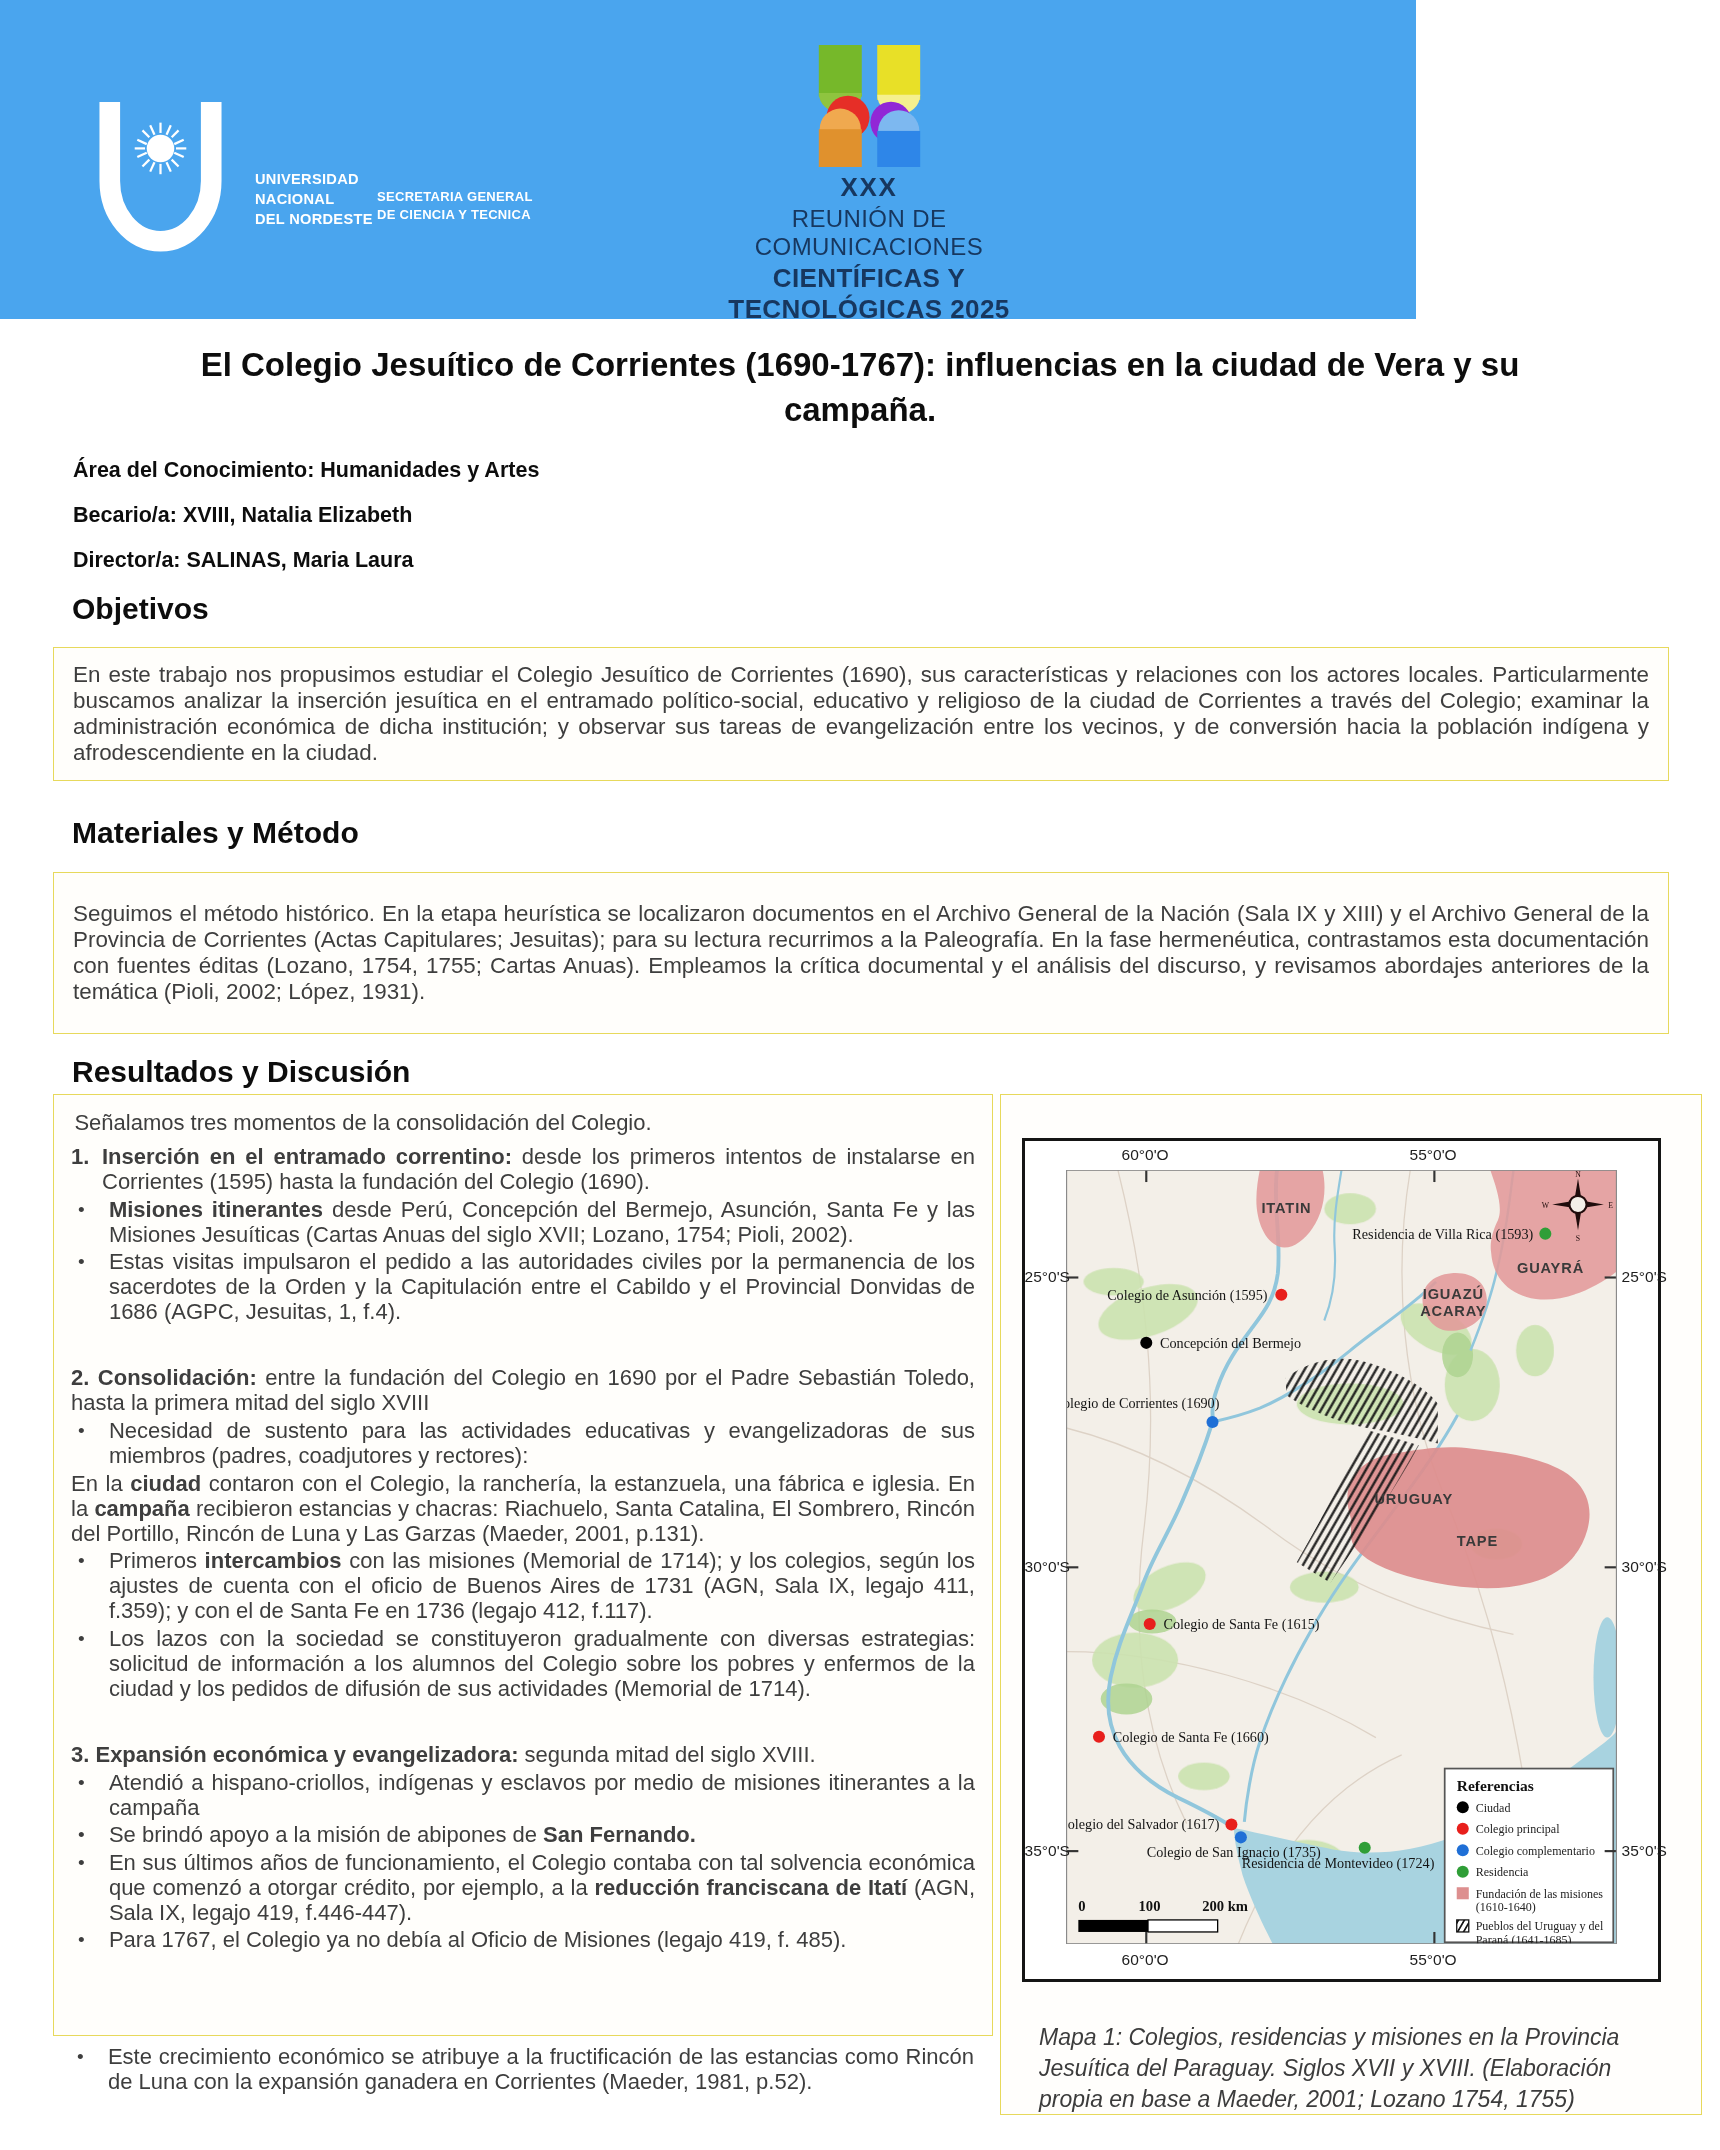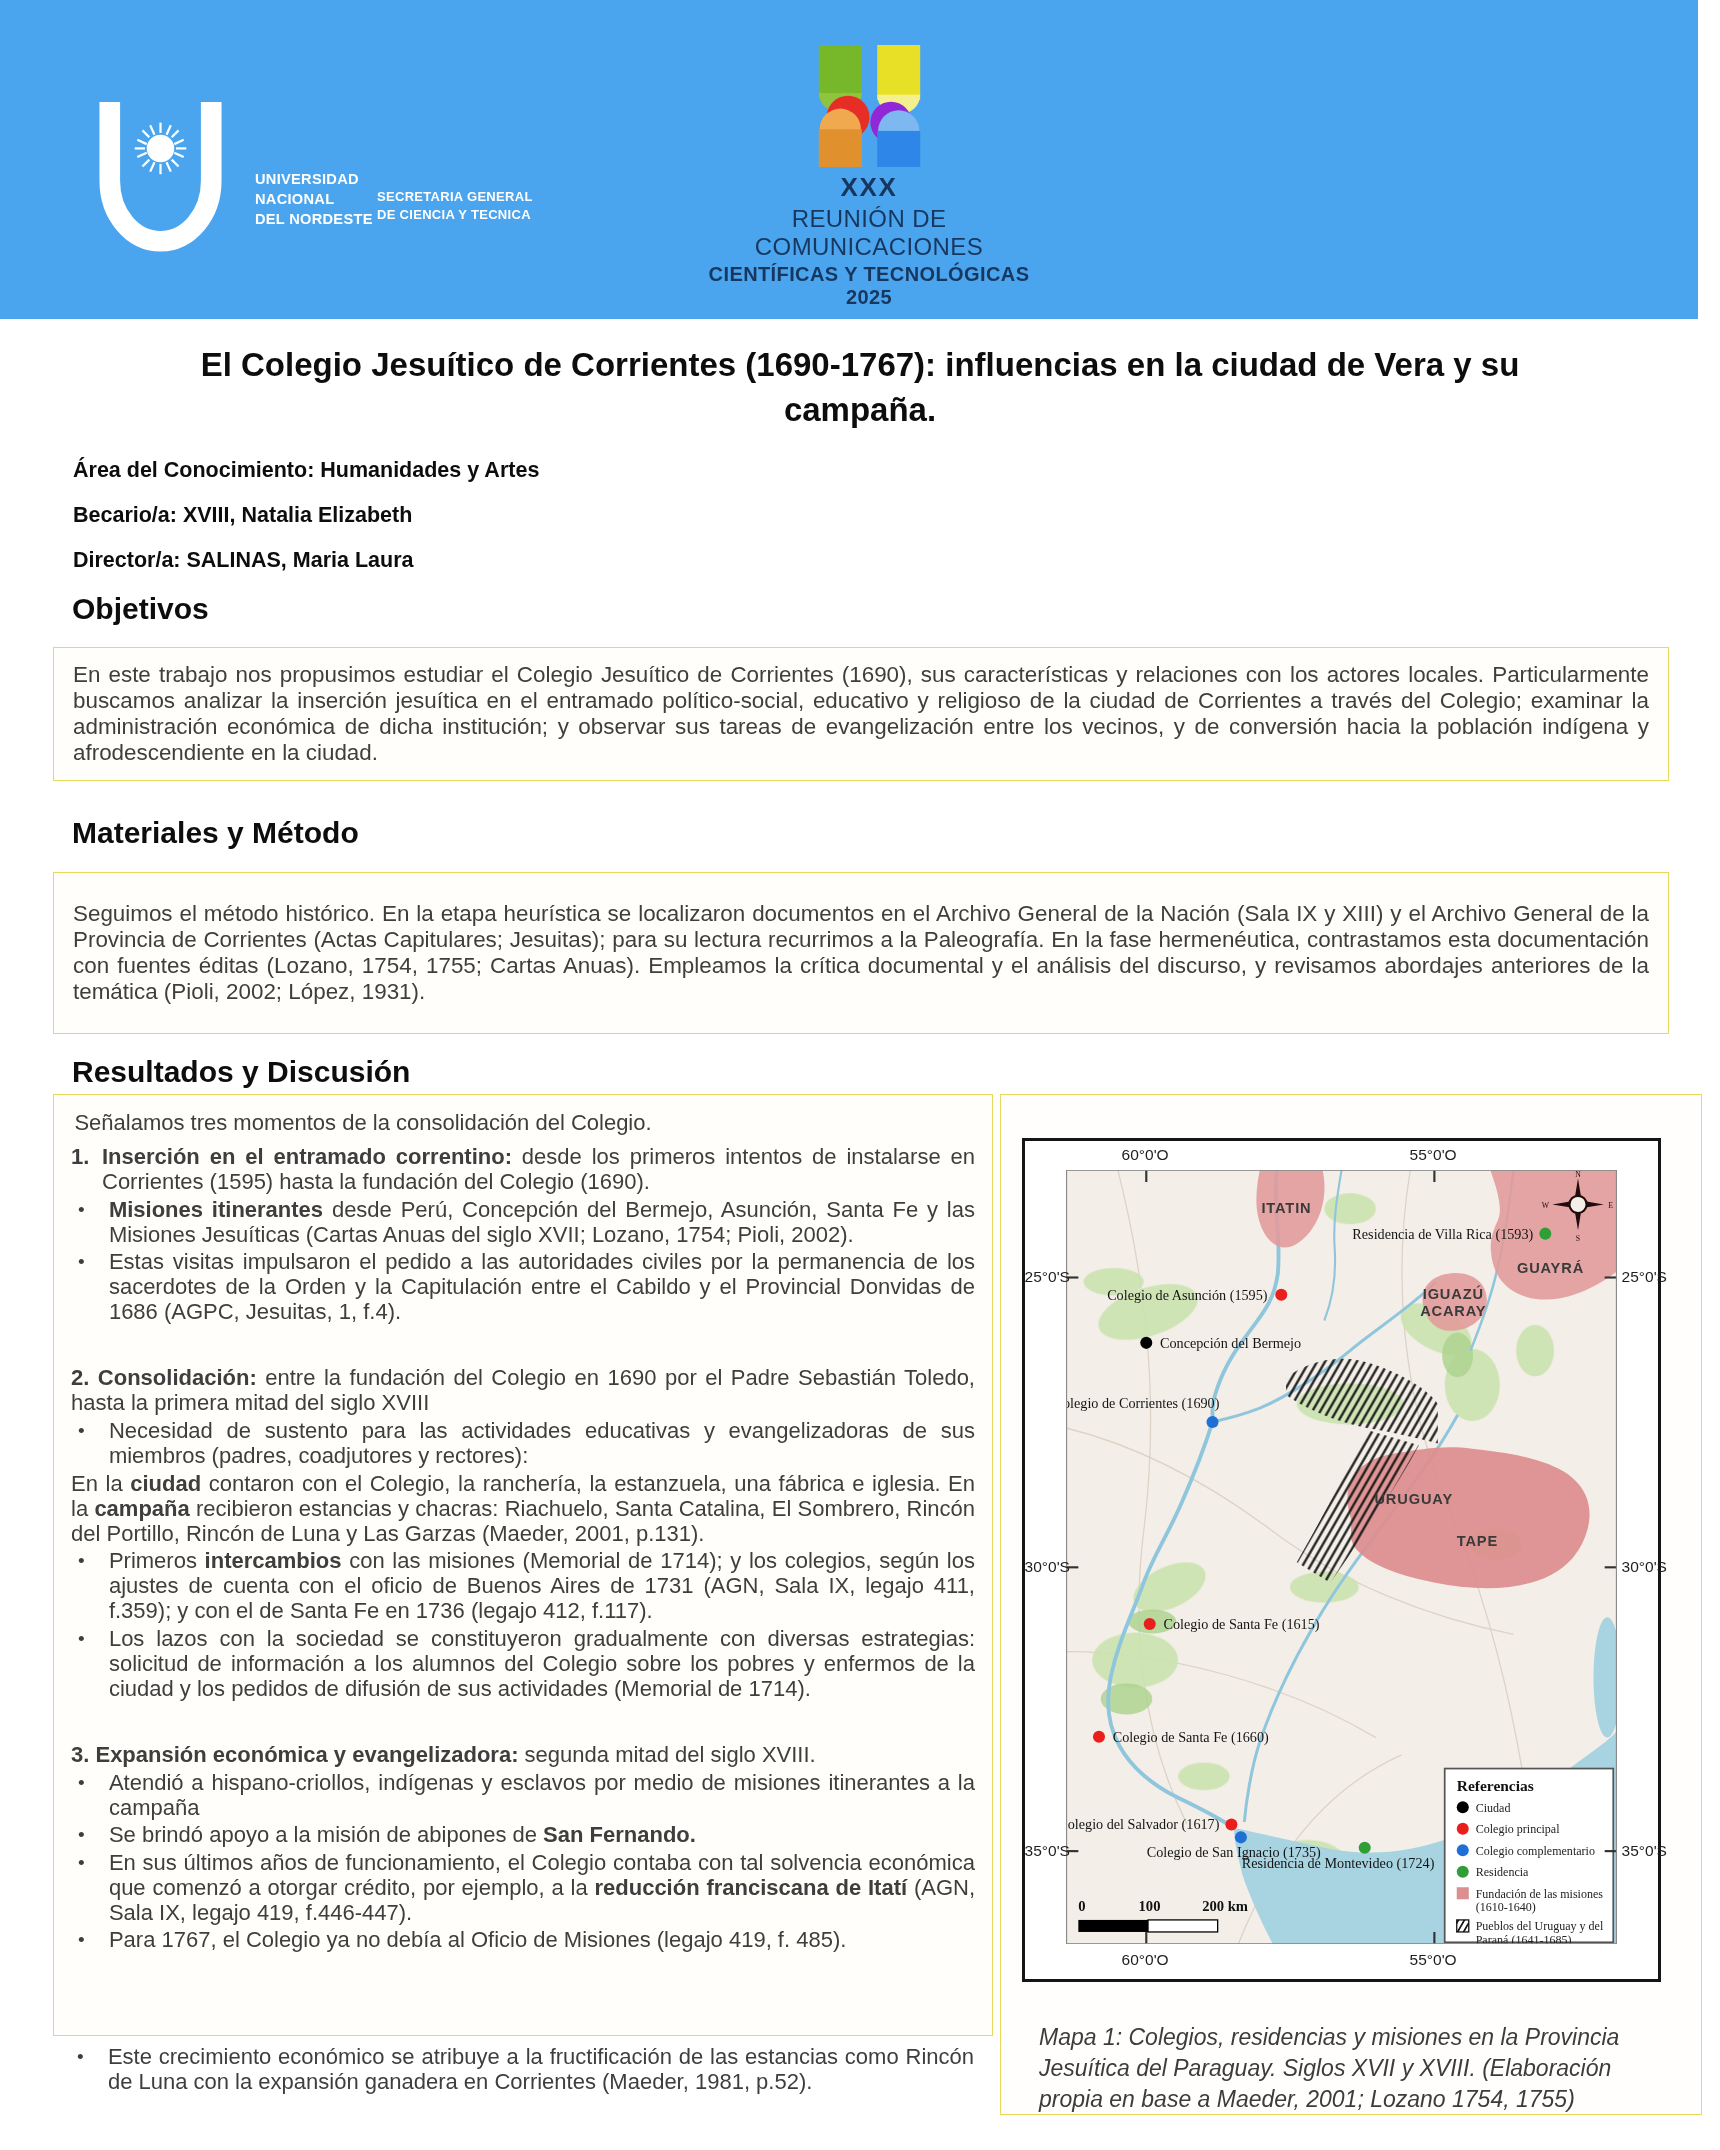--- a/index.html
+++ b/index.html
@@ -1,30 +1,30 @@
 <!DOCTYPE html>
 <html style="font-size:13.8px"><head>
 <meta charset="utf-8">
 <style>
   html,body{margin:0;padding:0;background:#ffffff;}
   .poster{position:relative;width:1721px;height:2151px;background:#ffffff;
           font-family:"Liberation Sans",sans-serif;overflow:hidden;}
 
   
-  .hdr{position:absolute;left:0;top:0;width:1698px;height:319px;background:#4aa5ee;}
+  .hdr{position:absolute;left:0;top:0;width:1416px;height:319px;background:#4aa5ee;}
   .unne-logo{position:absolute;left:96px;top:102px;}
   .uni-name{position:absolute;left:255px;top:169px;color:#fff;font-weight:bold;
             font-size:14.6px;line-height:20px;letter-spacing:0.3px;}
   .secretaria{position:absolute;left:377px;top:188px;color:#fff;font-weight:bold;
             font-size:13px;line-height:18px;letter-spacing:0.3px;}
   .congress{position:absolute;left:697px;top:45px;width:344px;text-align:center;color:#17375f;}
   .congress .blocks{display:block;margin:0 auto;}
   .congress .roman{font-size:26px;font-weight:bold;margin-top:5.2px;letter-spacing:1.7px;}
   .congress .l1{font-size:24px;letter-spacing:0.4px;margin-top:1.7px;}
-  .congress .l2{font-size:20px;font-weight:bold;letter-spacing:0.4px;margin-top:1.7px;}
+  .congress .l2{font-size:26px;font-weight:bold;letter-spacing:0.4px;margin-top:1.7px;}
   .code-blk{position:absolute;left:1299px;top:145px;width:344px;text-align:center;color:#fff;}
   .code-blk .code{font-size:52px;font-weight:bold;letter-spacing:1.7px;}
   .code-blk .order{font-size:23px;font-weight:bold;margin-top:8.6px;}
 
   
   .title{position:absolute;left:163px;top:342px;width:1394px;text-align:center;
          font-size:33px;font-weight:bold;color:#0d0d0d;line-height:45px;}
   .meta{position:absolute;left:73px;top:458px;font-size:21.5px;font-weight:bold;color:#0d0d0d;}
   .meta div{margin-bottom:20px;}
   .meta2{position:absolute;left:882px;top:458px;font-size:21.5px;font-weight:bold;color:#0d0d0d;}

